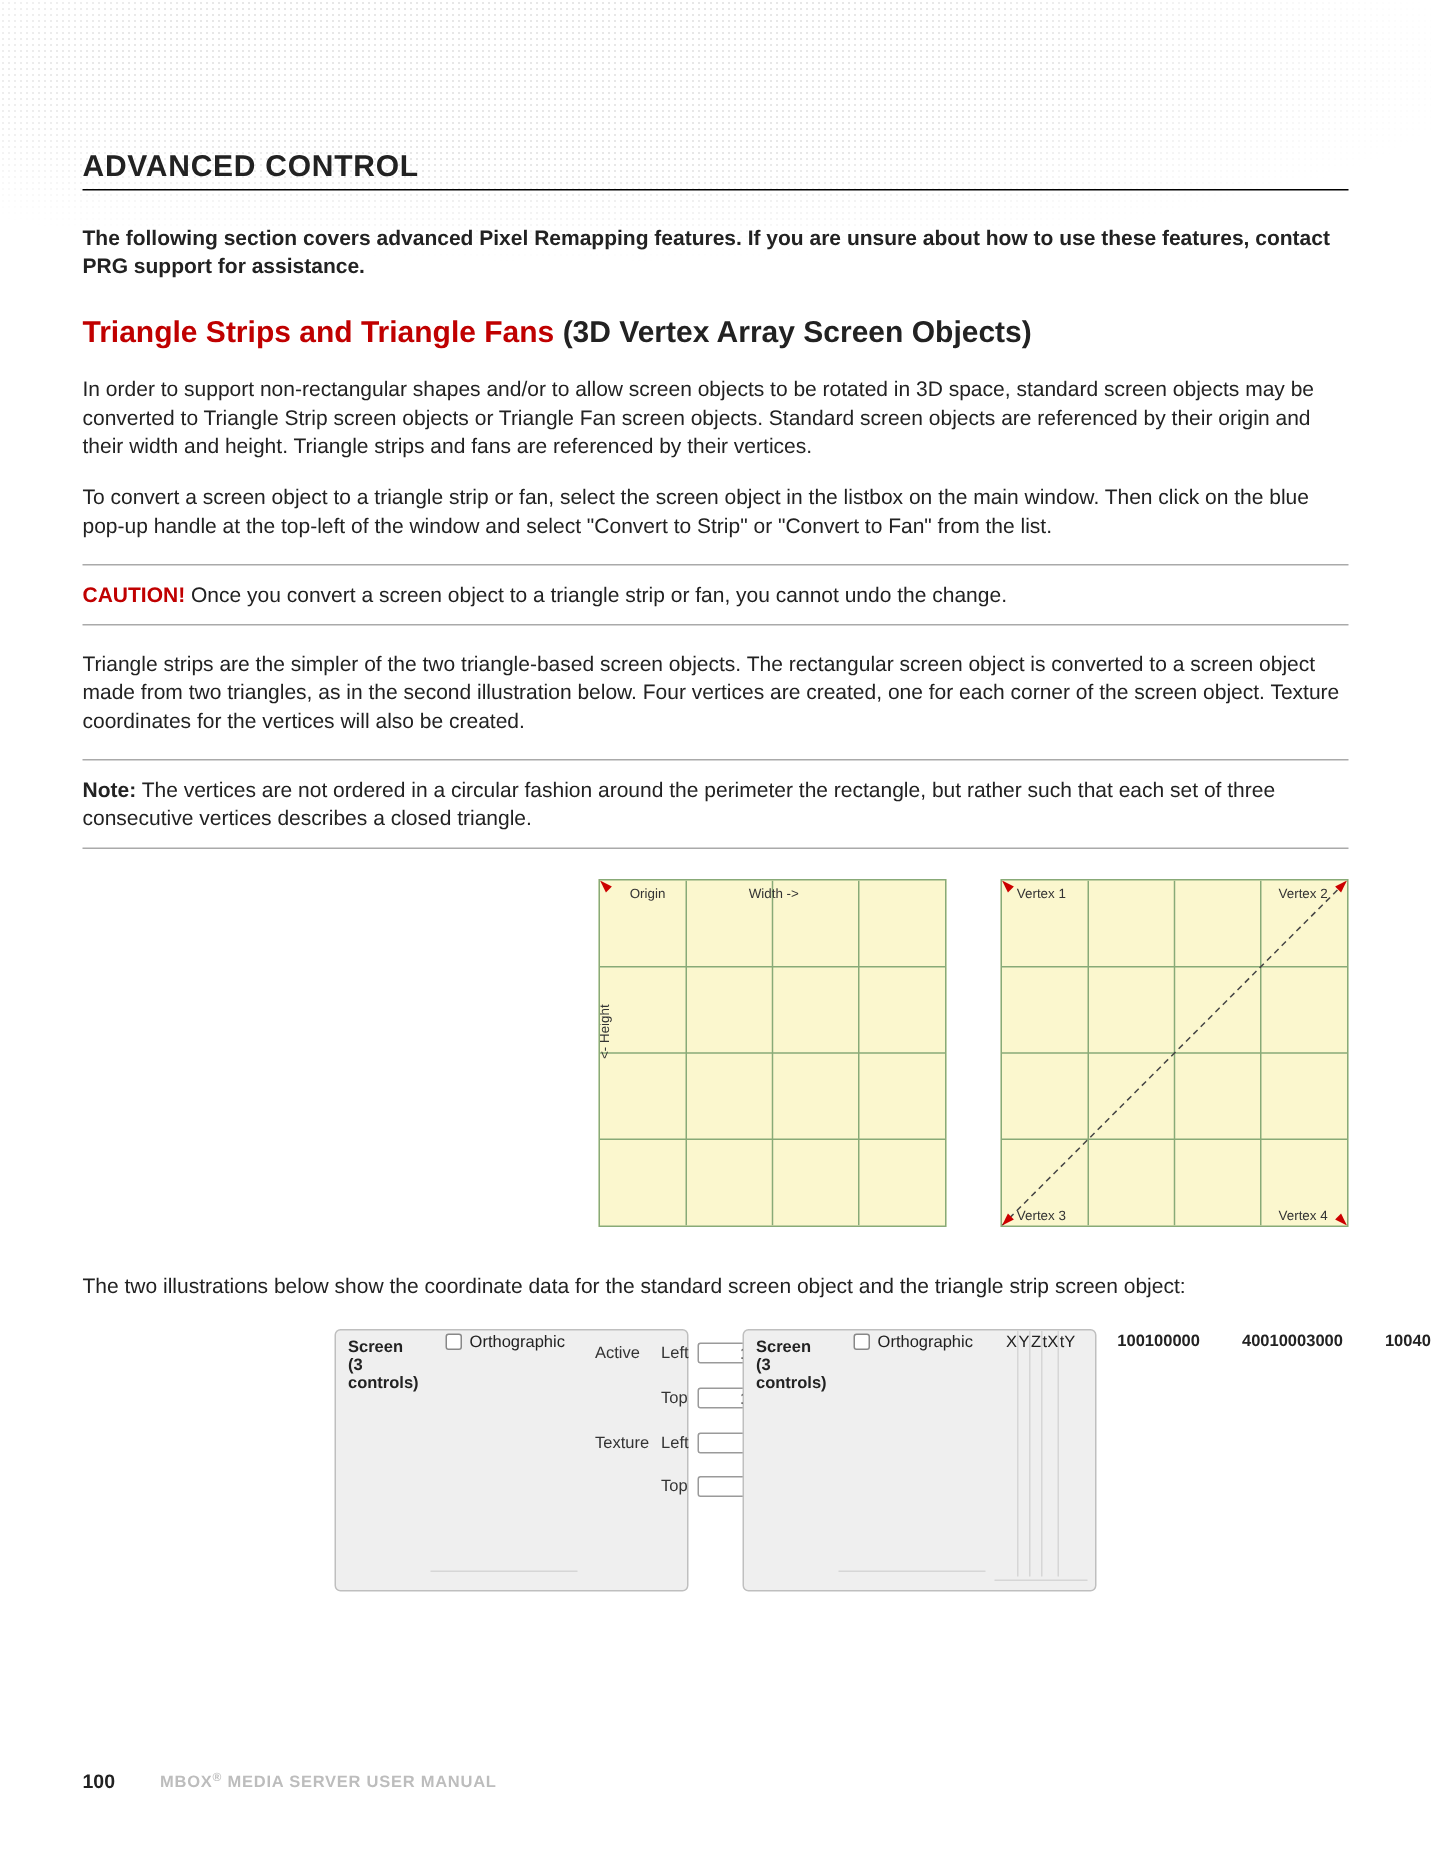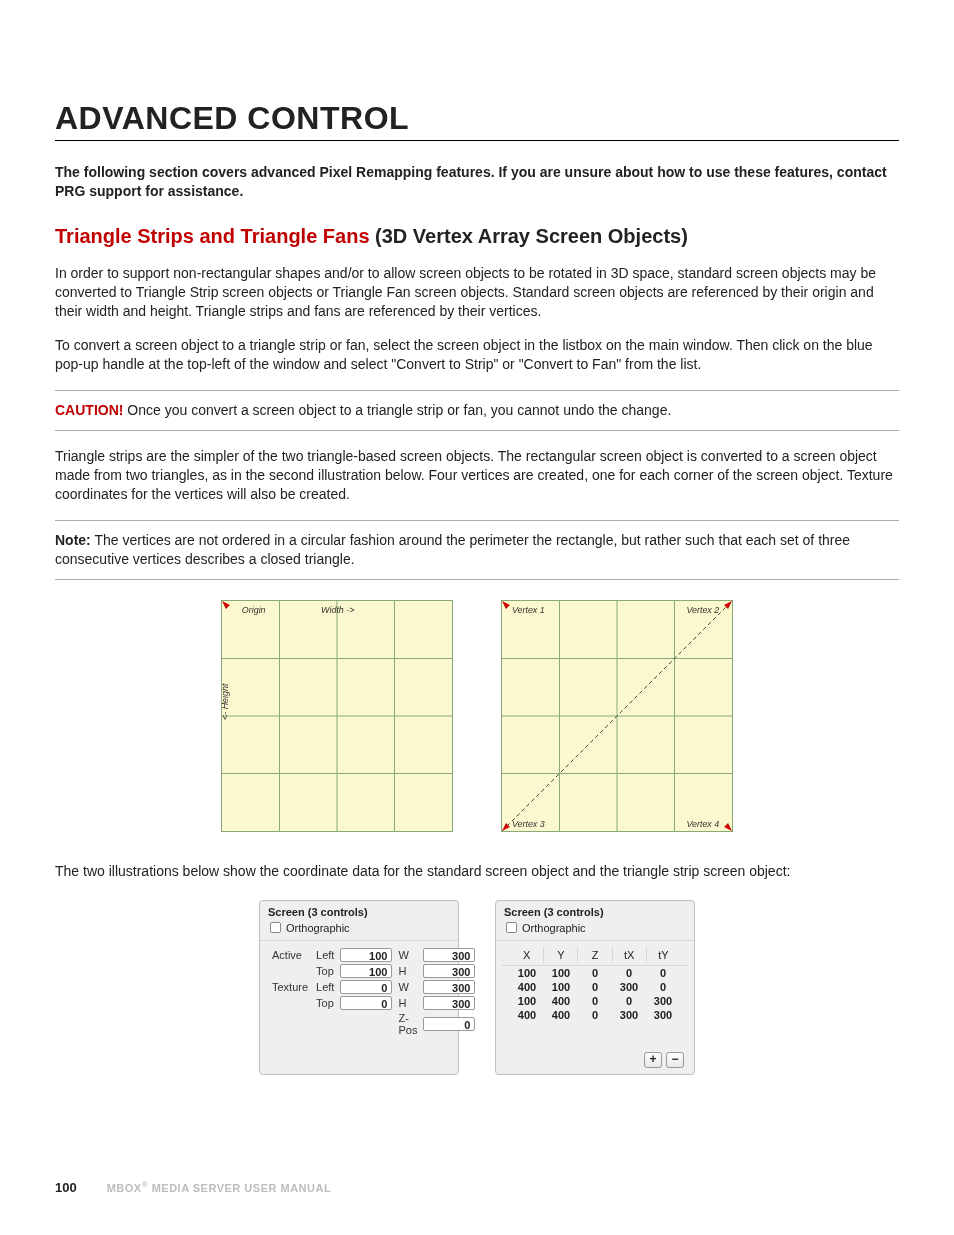--- a/index.html
+++ b/index.html
@@ -23,21 +23,21 @@
     mask-image: radial-gradient(ellipse 80% 70% at 40% 20%, #000 40%, transparent 80%);
   }
   .page {
     position: relative;
     z-index: 1;
     padding: 100px 55px 40px 55px;
   }
   h1.section-title {
     font-family: "Arial Narrow", Arial, sans-serif;
     font-weight: 700;
-    font-size: 32px;
+    font-size: 20px;
     letter-spacing: 0.5px;
     border-bottom: 1px solid #000;
     padding-bottom: 3px;
     margin-bottom: 22px;
   }
   .intro {
     font-weight: 700;
     margin-bottom: 24px;
     line-height: 1.35;
   }
@@ -56,47 +56,46 @@
     border-top: 1px solid #aaa;
     border-bottom: 1px solid #aaa;
     padding: 10px 0;
     margin-bottom: 16px;
     line-height: 1.35;
   }
   .caution-block .cw { color: #c00000; font-weight: 700; }
   .note-block .nw { font-weight: 700; }
   .diagrams-row {
     display: flex;
-    justify-content: center;
-    gap: 48px;
+    justify-content: flex-end;
+    gap: 36px;
     margin: 20px 0 30px 0;
-    font-style: italic;
   }
   .grid-wrap { position: relative; }
   svg.grid { background: #fbf7ce; border: 1px solid #8a7; display: block; }
   .grid line.g { stroke: #8a7; stroke-width: 1; }
   .grid text { font-family: Arial, sans-serif; font-size: 9px; fill: #333; }
   .marker { fill: #c00; }
   .dash { stroke: #444; stroke-width: 1; stroke-dasharray: 4 3; fill: none; }
   .panels-row {
     display: flex;
     justify-content: center;
     gap: 36px;
     margin-top: 20px;
   }
   .panel {
-    width: 200px;
+    width: 236px;
     border: 1px solid #bfbfbf;
     border-radius: 4px;
     background: #efefef;
     font-family: "Lucida Grande", Arial, sans-serif;
     font-size: 11px;
     color: #222;
     display: flex;
-    flex-direction: column;
+    flex-direction: row;
     padding-bottom: 6px;
     min-height: 175px;
   }
   .panel-title {
     padding: 5px 8px 2px 8px;
     font-weight: 600;
   }
   .panel-sub {
     display: flex;
     align-items: flex-start;

